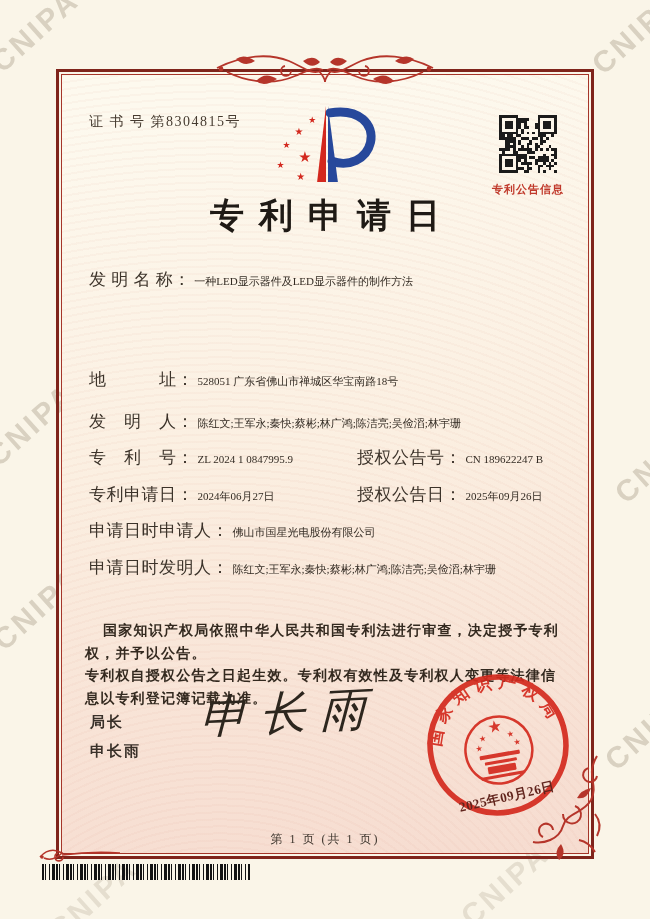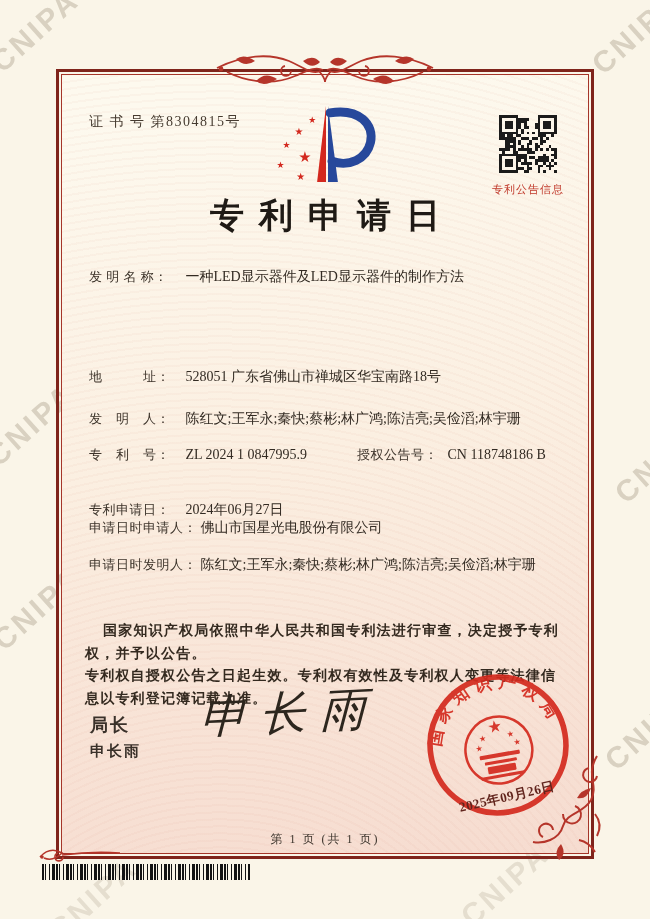--- a/index.html
+++ b/index.html
@@ -31,33 +31,33 @@
       linear-gradient(172deg, var(--inner-top) 6%, var(--inner-mid) 48%, #f8e3d6 78%, var(--inner-bot) 100%);
   }
   .cert-no{position:absolute; left:27px; top:38px; font-size:14px; letter-spacing:1.5px; color:#463b30;}
   .logo{position:absolute; left:210px; top:28px; width:110px; height:84px;}
   .qr-block{position:absolute; left:430px; top:40px; width:72px; text-align:center;}
   .qr{
     display:grid; grid-template-columns:repeat(21,1fr); grid-template-rows:repeat(21,1fr);
     width:58px; height:58px; margin:0 auto;
   }
   .qr div.on{background:#1b1b1b;}
-  .qr-caption{margin-top:9px; font-size:11px; color:var(--red-caption); letter-spacing:1px; font-weight:normal; white-space:nowrap;}
+  .qr-caption{margin-top:9px; font-size:11px; color:var(--red-caption); letter-spacing:1px; font-weight:bold; white-space:nowrap;}
   .title{
     position:absolute; left:0; right:0; top:118px; text-align:center;
     font-size:34px; font-weight:bold; letter-spacing:15px; text-indent:15px; color:#1f1a15;
   }
   .row{position:absolute; left:27px; right:18px; font-size:14px; color:var(--text-label); white-space:nowrap;}
-  .row .lab{display:inline-block; min-width:93px; font-size:13px; letter-spacing:.5px;}
-  .row .val{font-size:14px; color:#332b23;}
+  .row .lab{display:inline-block; min-width:93px; font-size:17px; letter-spacing:.5px;}
+  .row .val{font-size:11px; color:#332b23;}
   .rpair{position:absolute; left:268px; top:0;}
-  .rpair .lab{min-width:0; margin-right:6px;}
+  .rpair .lab{min-width:0; }
   .notice{position:absolute; left:23px; right:21px; top:545px; font-size:14px; line-height:22.5px; letter-spacing:1.2px; color:#33291f; font-weight:bold;}
   .notice .n1{text-indent:18px;}
-  .signer-title{position:absolute; left:28px; top:638px; font-family:Liberation Mono, monospace; font-weight:bold; font-size:18px; letter-spacing:2px; color:#3a312a;}
+  .signer-title{position:absolute; left:28px; top:638px; font-family:Liberation Mono, monospace; font-weight:bold; font-size:15px; letter-spacing:2px; color:#3a312a;}
   .signer-name{position:absolute; left:28px; top:667px; font-family:"Liberation Sans","DejaVu Sans",sans-serif; font-weight:bold; font-size:15px; letter-spacing:2px; color:#3a312a;}
   .signature-script{
     position:absolute; left:138px; top:606px; width:240px; font-size:46px; color:#2d261e;
     font-style:italic; letter-spacing:14px; transform:rotate(-3deg) skewX(-4deg); white-space:nowrap;
   }
   .seal{position:absolute; left:360px; top:594px; width:152px; height:152px; transform:rotate(-10deg); opacity:.92;}
   .footer-page{position:absolute; left:0; right:0; top:756px; text-align:center; font-size:12px; letter-spacing:2px; color:#3c342c;}
   .orn-top{position:absolute; left:215px; top:42px; width:220px; height:54px;}
   .orn-corner{position:absolute; left:531px; top:754px; width:74px; height:110px;}
   .orn-mini{position:absolute; left:38px; top:845px; width:84px; height:20px;}
@@ -563,26 +563,30 @@
       </div>
       <div class="row" style="top:335px">
         <span class="lab">发　明　人：</span>
         <span class="val">陈红文;王军永;秦快;蔡彬;林广鸿;陈洁亮;吴俭滔;林宇珊</span>
       </div>
       <div class="row" style="top:371px">
         <span class="lab">专　利　号：</span>
         <span class="val">ZL 2024 1 0847995.9</span>
         <span class="rpair">
           <span class="lab">授权公告号：</span>
-          <span class="val">CN 118748186 B</span>
+          <span class="val">CN 189622247 B</span>
         </span>
       </div>
-      <div class="row" style="top:426px">
+      <div class="row" style="top:408px">
         <span class="lab">专利申请日：</span>
         <span class="val">2024年06月27日</span>
+        <span class="rpair">
+          <span class="lab">授权公告日：</span>
+          <span class="val">2025年09月26日</span>
+        </span>
       </div>
       <div class="row" style="top:444px">
         <span class="lab">申请日时申请人：</span>
         <span class="val">佛山市国星光电股份有限公司</span>
       </div>
       <div class="row" style="top:481px">
         <span class="lab">申请日时发明人：</span>
         <span class="val">陈红文;王军永;秦快;蔡彬;林广鸿;陈洁亮;吴俭滔;林宇珊</span>
       </div>
 

